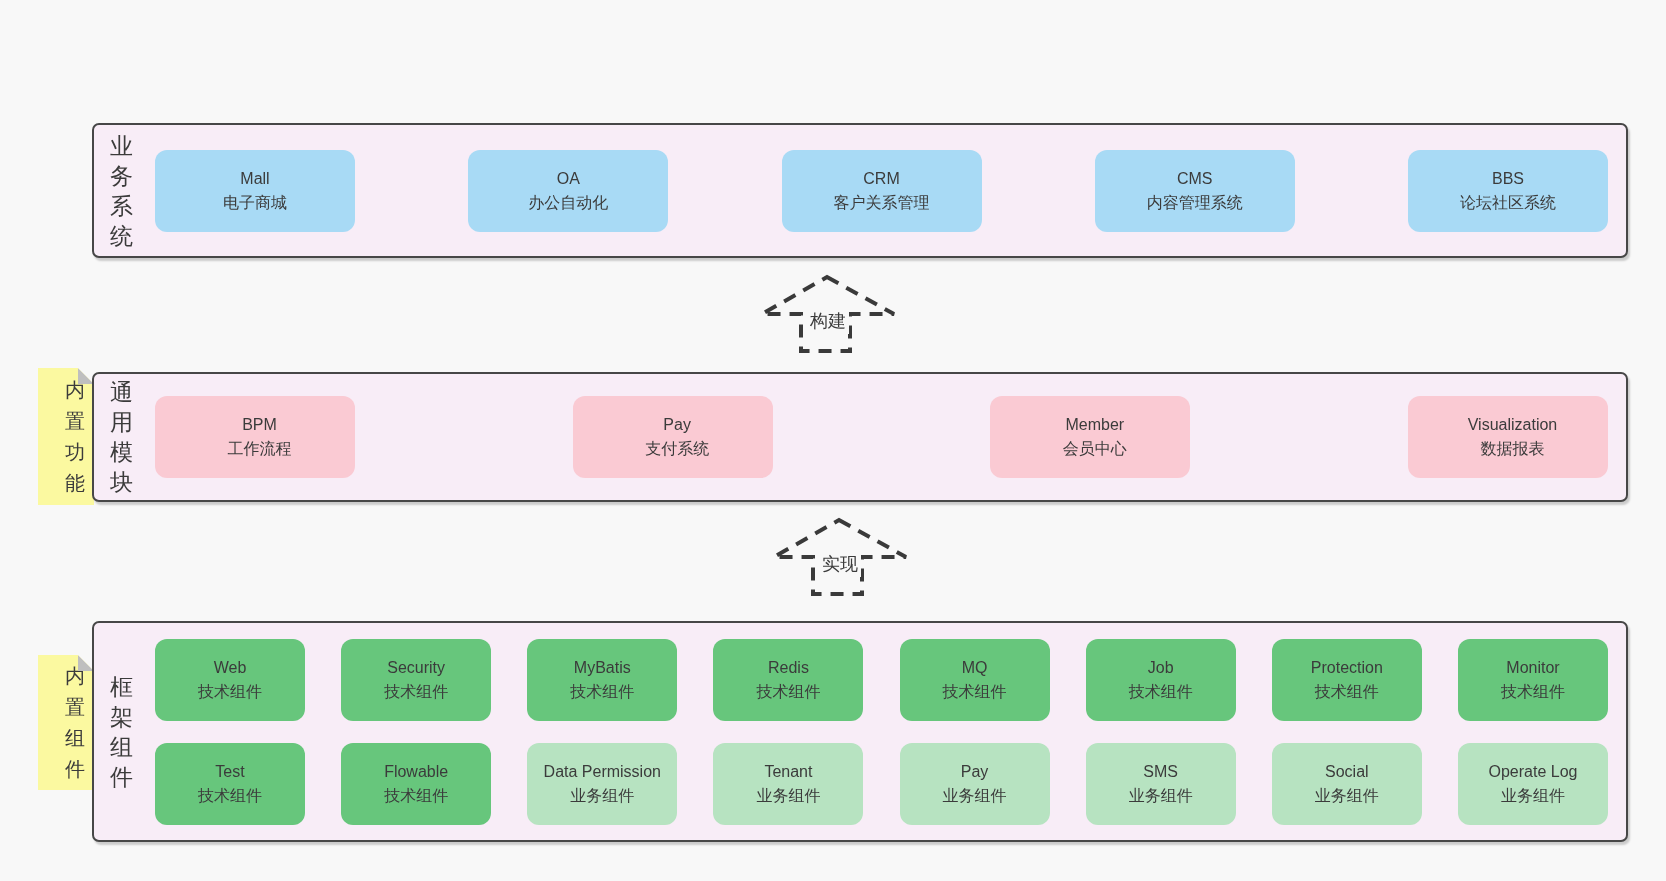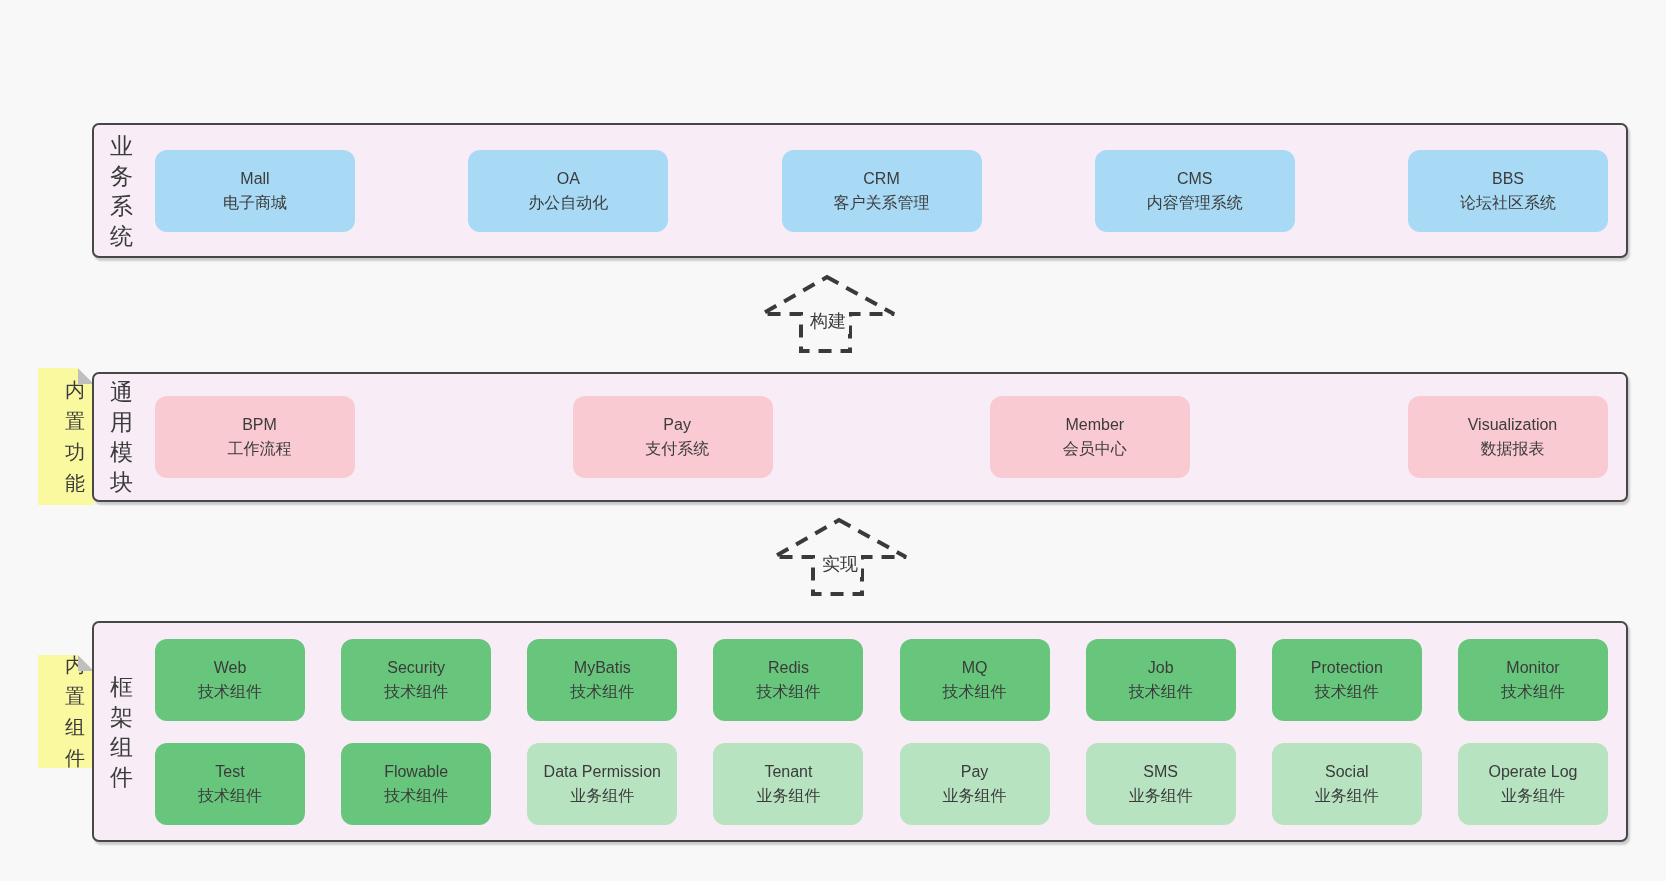--- a/index.html
+++ b/index.html
@@ -57,21 +57,21 @@
     display:flex;align-items:center;justify-content:center;
     font-size:20px;line-height:31px;text-align:center;
   }
   .sticky span{display:block;width:21px;word-break:break-all;margin-left:18px;}
   .sticky::after{
     content:"";position:absolute;top:0;right:0;width:16px;height:16px;
     background:#bfbfbf;
     clip-path:polygon(0 0, 100% 100%, 0 100%);
   }
   .sticky-modules{top:368px;height:137px;}
-  .sticky-components{top:655px;height:113px;}
+  .sticky-components{top:655px;height:135px;}
   
   .arrow{position:absolute;width:136px;height:78px;z-index:1;}
   .arrow-build{left:760px;top:275px;}
   .arrow-implement{left:772px;top:518px;}
   .arrow svg{display:block;width:100%;height:100%;overflow:visible;}
   .arrow path{fill:none;stroke:#3a3a3a;stroke-width:4;stroke-dasharray:13 9;}
   .arrow-label{
     position:absolute;left:50%;top:46px;transform:translate(-50%,-50%);
     background:#f8f8f8;padding:1px 3px;font-size:18px;white-space:nowrap;
   }

